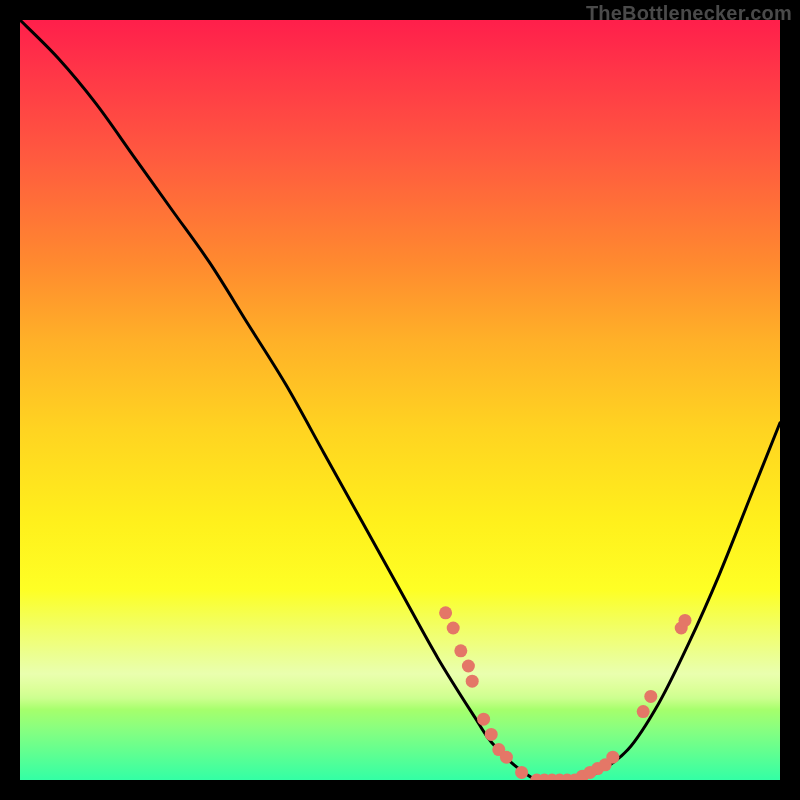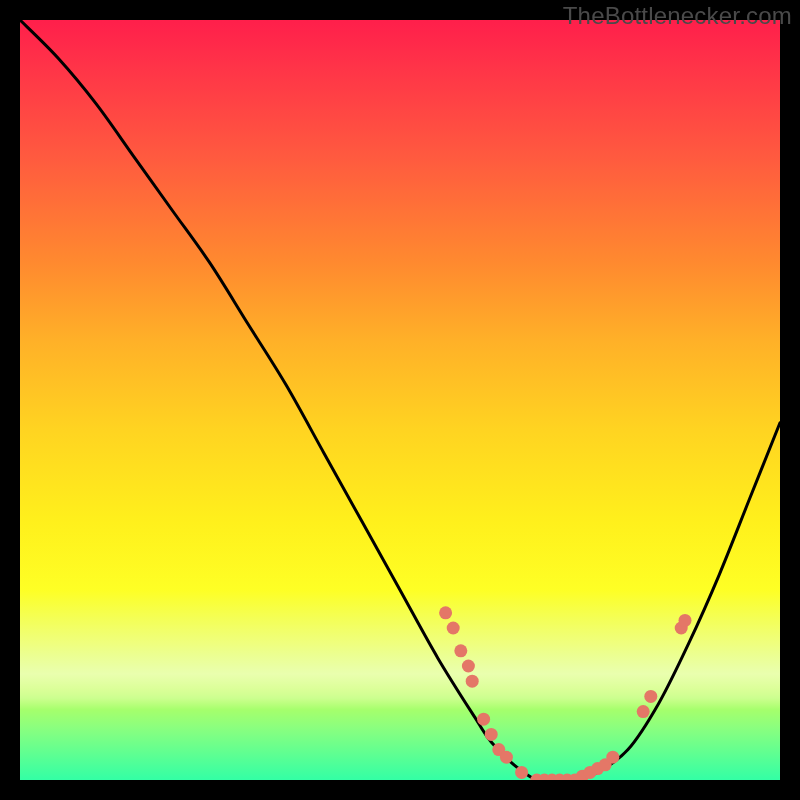--- a/index.html
+++ b/index.html
@@ -65,22 +65,22 @@
     top: 0;
     width: 760px;
     height: 760px;
     pointer-events: none;
   }
   .watermark {
     position: absolute;
     top: 2px;
     right: 8px;
     color: #4a4a4a;
-    font-size: 24px;
-    font-weight: 400;
+    font-size: 20px;
+    font-weight: 700;
     letter-spacing: 0.2px;
     user-select: none;
   }
 </style>
 </head>
 <body>
 
 <div class="frame">
   <div class="grad"></div>
   <div class="haze"></div>

